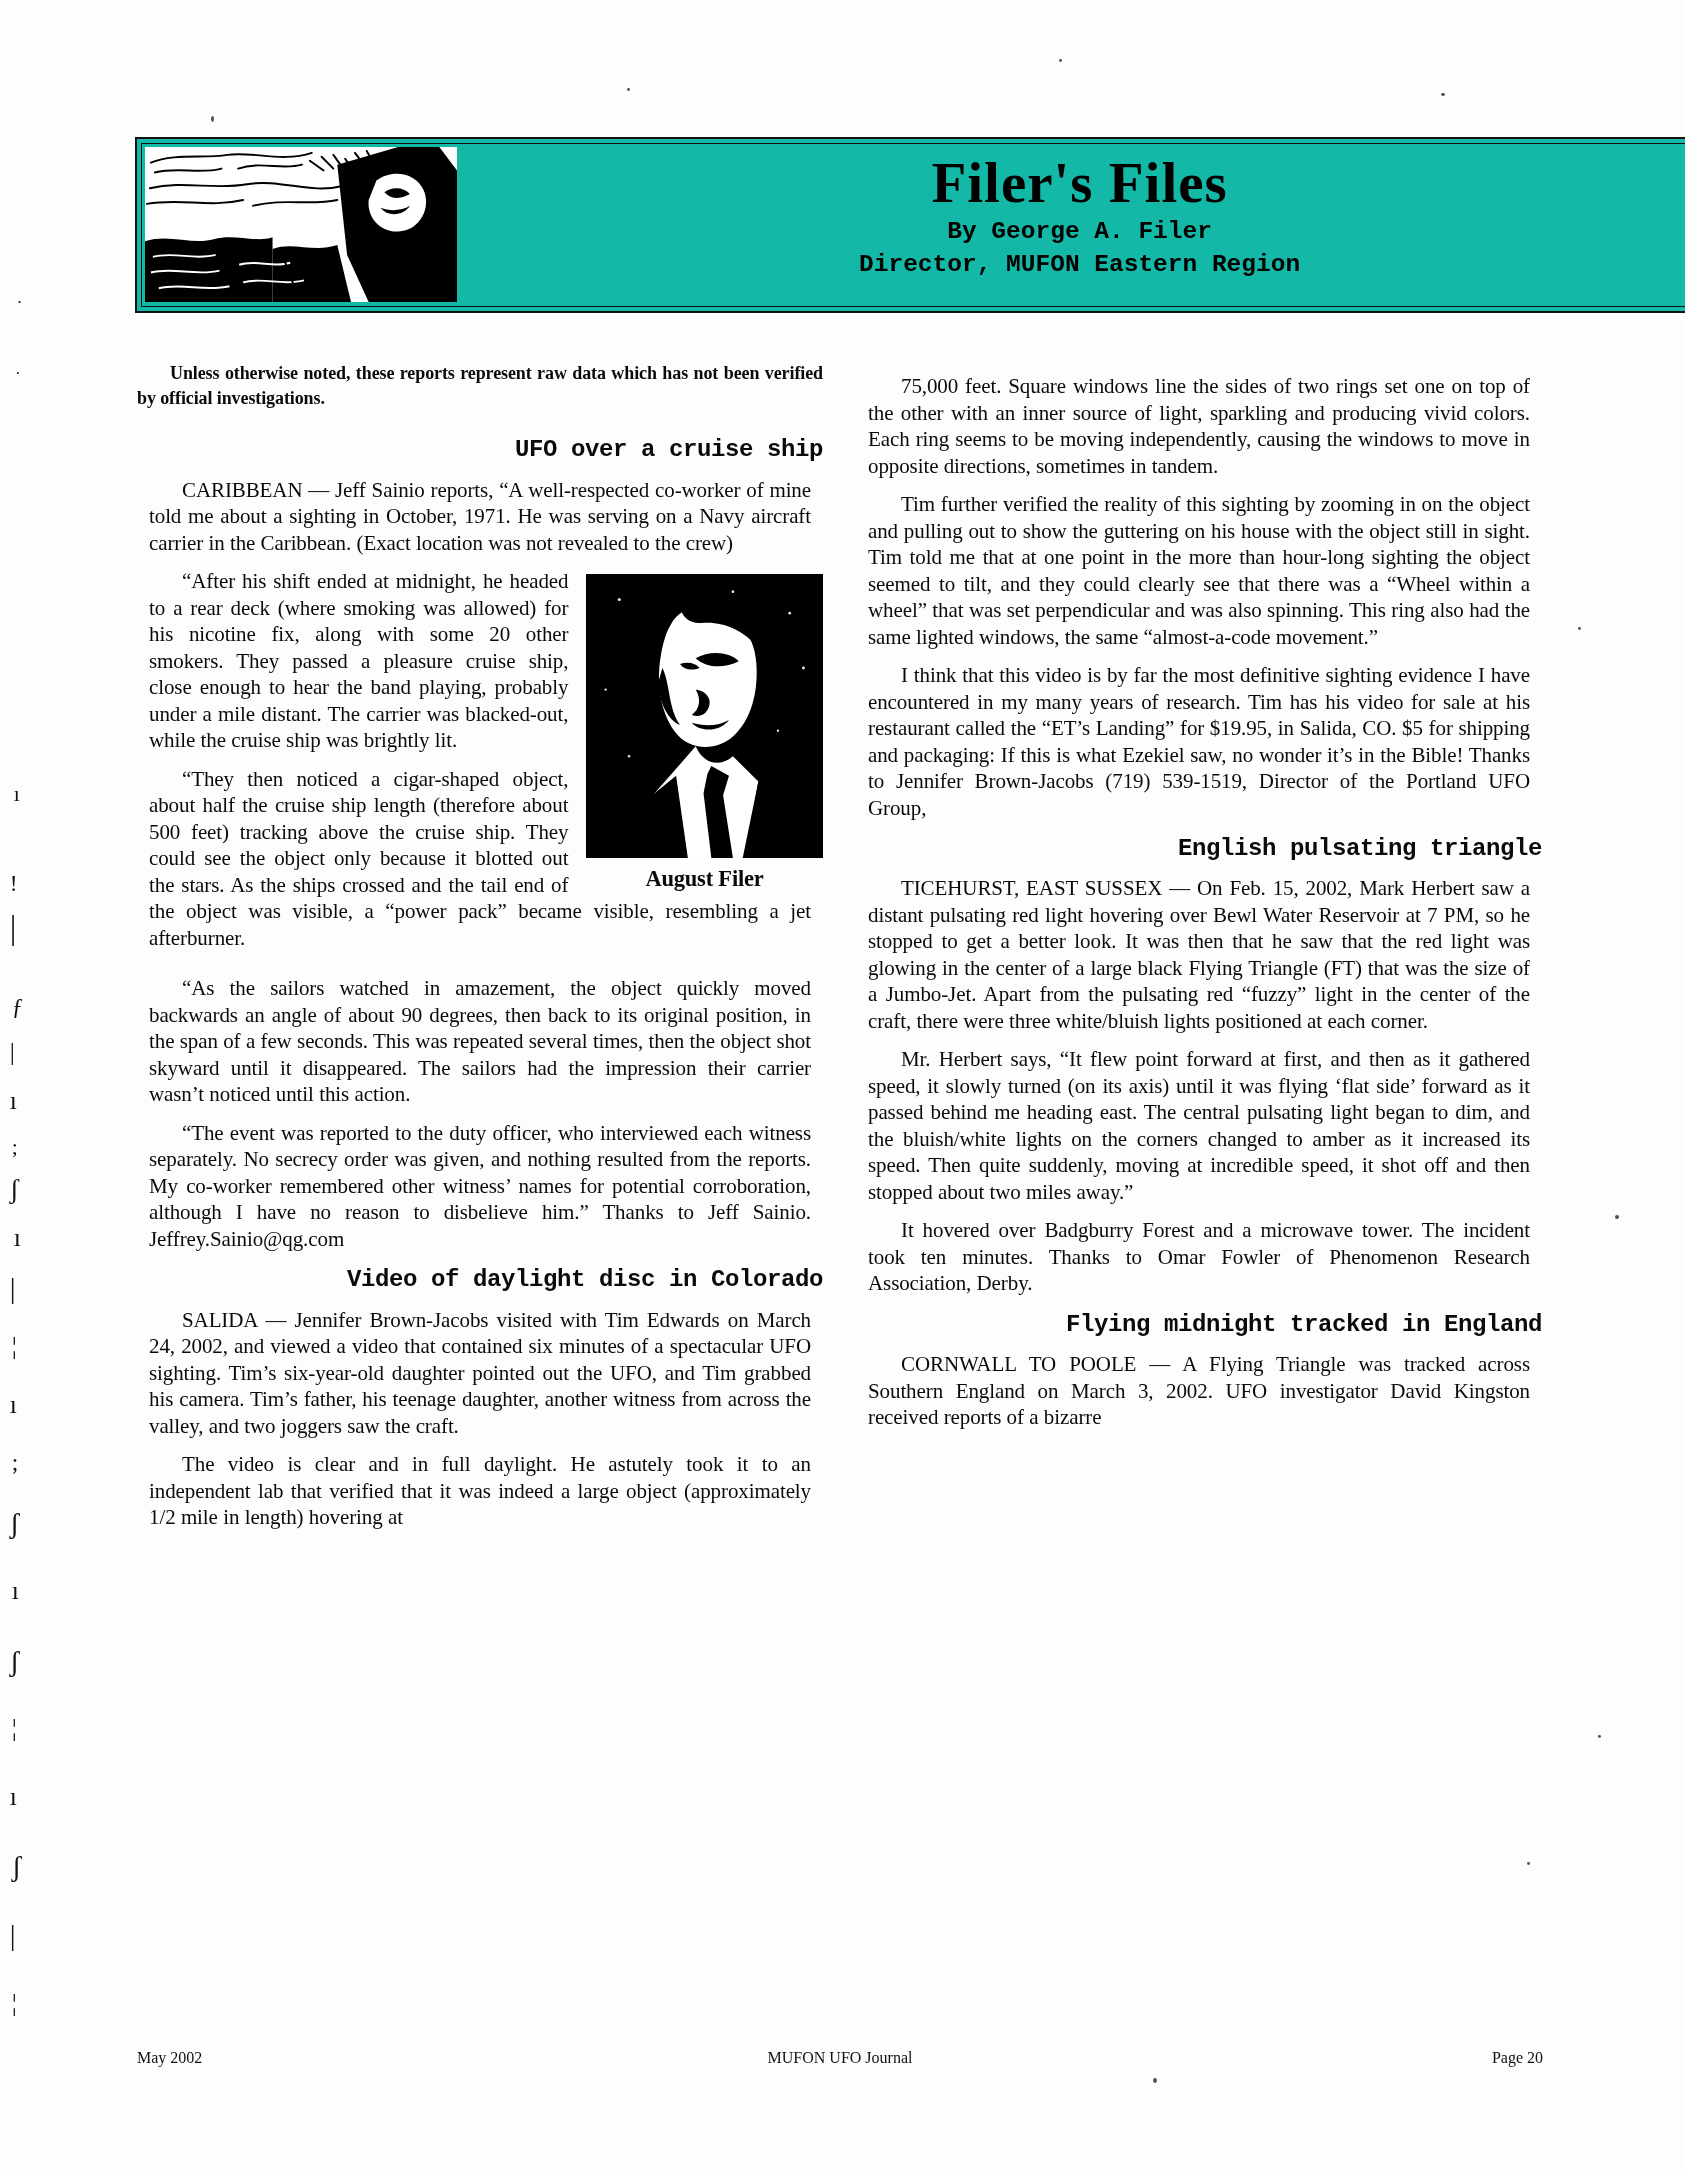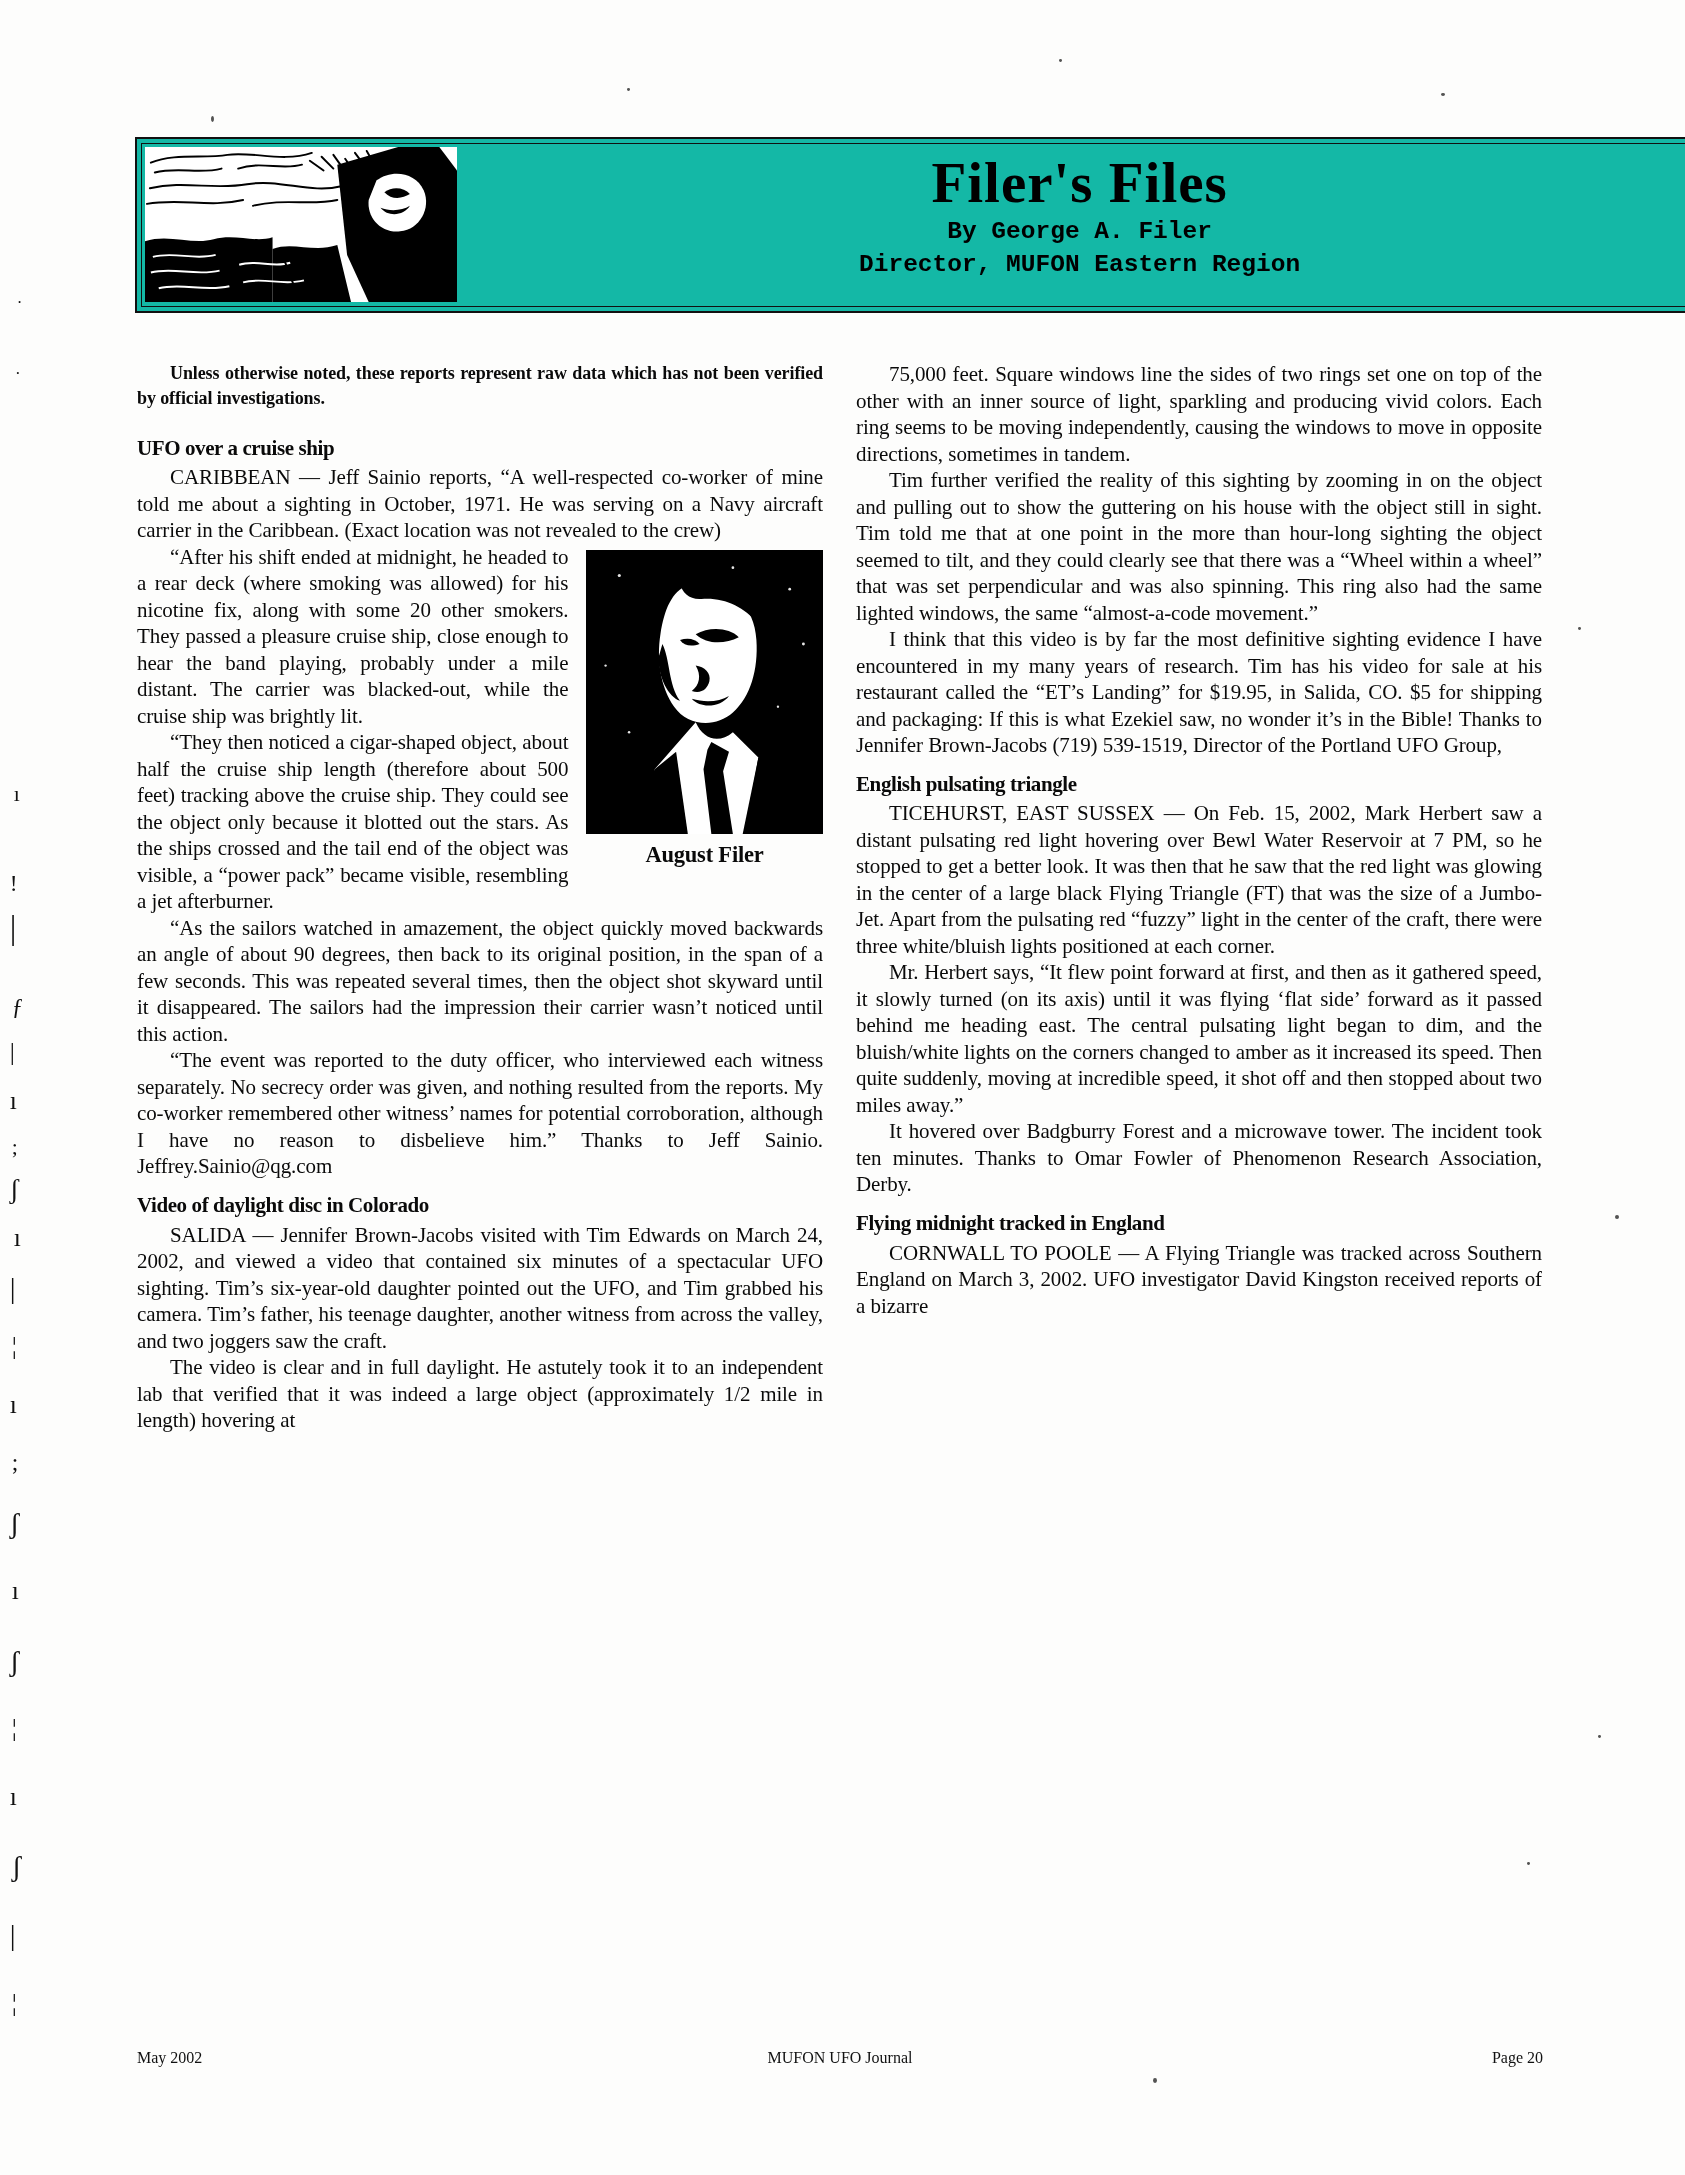--- a/index.html
+++ b/index.html
@@ -110,35 +110,36 @@
   .note {
     font-weight: 700;
     font-size: 18px;
     line-height: 1.38;
     text-align: justify;
     text-indent: 33px;
     margin: 0 0 25.5px 0;
     letter-spacing: -0.1px;
   }
   h2.sect {
-    font-family: Liberation Serif, serif;
-    font-weight: 700;
-    font-size: 21px;
+    font-family: Liberation Mono, monospace;
+    font-weight: 700;
+    font-size: 24px;
     line-height: 1.2;
     margin: 13.7px 0 2.9px 0;
     letter-spacing: -0.4px;
+    text-align: right;
   }
   h2.sect:first-child { margin-top: 0; }
 
   p.body {
     font-size: 21px;
     line-height: 1.262;
     text-align: justify;
     text-indent: 33px;
-    margin: 0;
+    margin: 12px;
     letter-spacing: -0.1px;
     word-spacing: 0.2px;
     hyphens: auto;
   }
 
   
   #portrait-wrap {
     float: right;
     width: 237px;
     margin: 5.9px 0 3.9px 17.6px;

